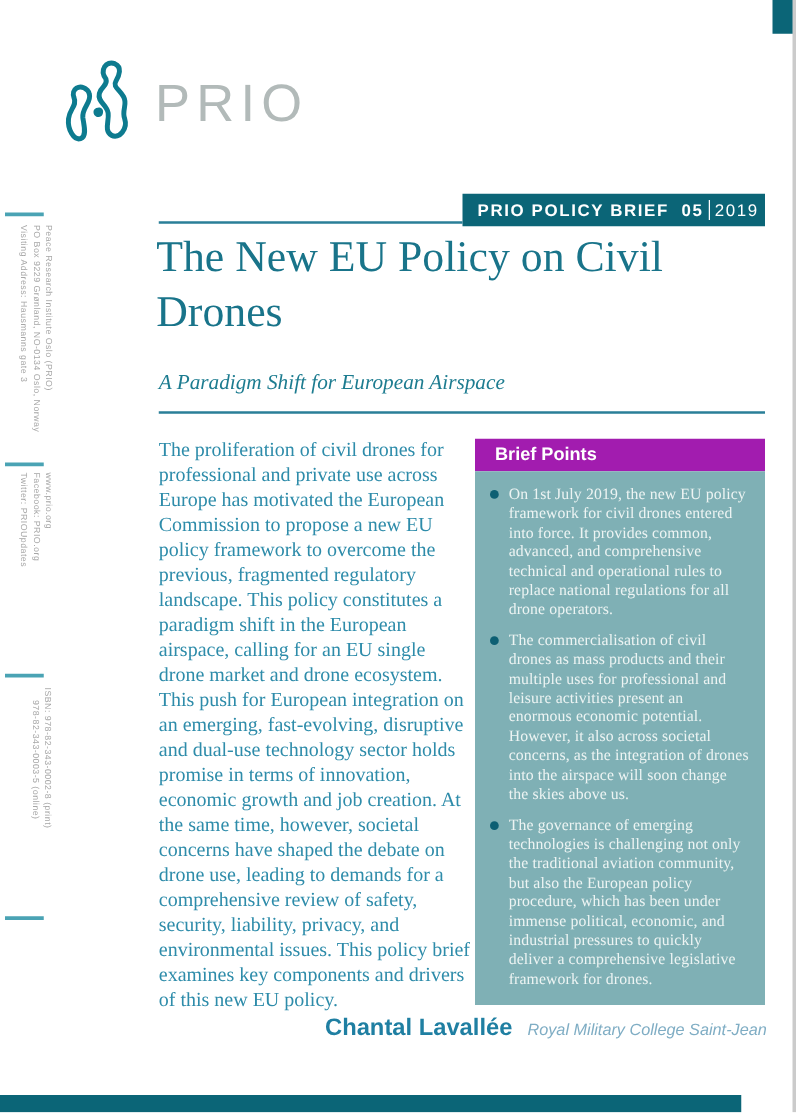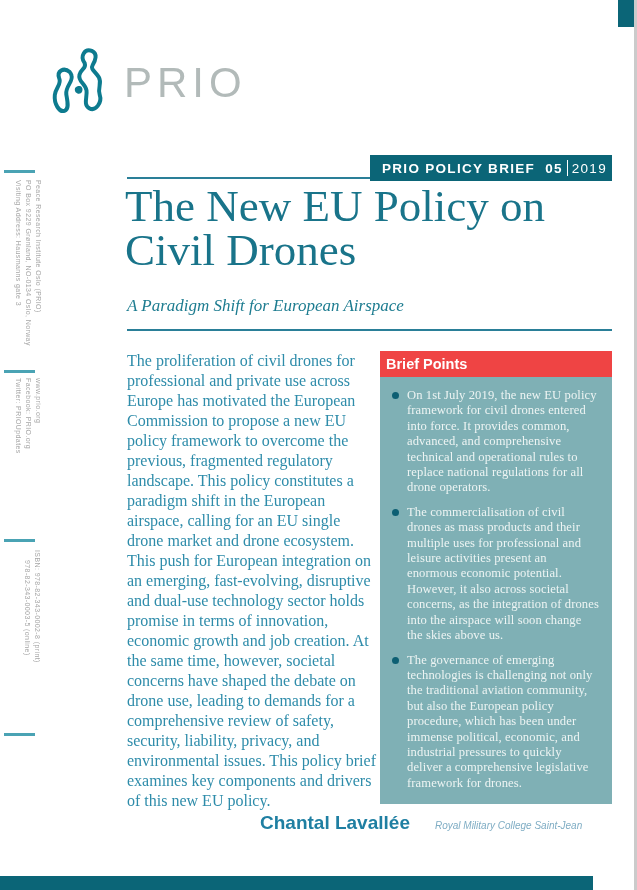--- a/index.html
+++ b/index.html
@@ -29,21 +29,21 @@
   .banner .divider{display:inline-block;border-left:1px solid #ffffff;height:16px;margin:0 4px;}
   .banner .year{font-weight:400;}
 
   .rule{position:absolute;background:#2a7f98;}
   .rule-banner-left{left:127px;top:177px;width:243px;height:2px;}
   .rule-under-subtitle{left:127px;top:329px;width:485px;height:2px;}
 
   .title{
     position:absolute;left:125px;top:184px;width:478px;margin:0;
     font-family:"Liberation Serif",serif;font-weight:400;
-    font-size:45px;line-height:44px;color:#19748a;
+    font-size:35px;line-height:44px;color:#19748a;
   }
   .subtitle{
     position:absolute;left:127px;top:296px;width:450px;margin:0;
     font-family:"Liberation Serif",serif;font-style:italic;font-weight:400;
     font-size:17px;color:#1d7c90;
   }
 
   
   .side-rule{position:absolute;left:4px;width:31px;height:3px;background:#4aa3b4;}
   .side-rule.r1{top:170px;} .side-rule.r2{top:370px;} .side-rule.r3{top:539px;} .side-rule.r4{top:733px;}
@@ -61,41 +61,41 @@
   .body-col{
     position:absolute;left:127px;top:351px;width:252px;
     font-family:"Liberation Serif",serif;font-size:16px;line-height:20px;
     color:#2e8caa;
   }
   .body-col p{margin:0;}
 
   
   .brief-points{position:absolute;left:380px;top:351px;width:232px;}
   .bp-header{
-    height:26px;line-height:26px;background:#ef4444;color:#ffffff;
+    height:26px;line-height:26px;background:#a21caf;color:#ffffff;
     font-family:"Liberation Sans",sans-serif;font-weight:700;font-size:14.5px;
-    padding-left:6px;
+    padding-left:16px;
   }
   .bp-body{background:#7fb0b5;padding:11px 12px 13px 12px;}
   .bp-item{display:flex;margin-bottom:9px;}
   .bp-item:last-child{margin-bottom:0;}
   .bp-dot{flex:0 0 auto;width:7px;height:7px;border-radius:50%;background:#0d5f73;margin:4px 8px 0 0;}
   .bp-item p{
     margin:0;font-family:"Liberation Serif",serif;font-size:12.6px;line-height:15.4px;
     color:#edf4f3;letter-spacing:0.1px;
   }
 
   
   .author-row{position:absolute;left:260px;top:812px;display:flex;align-items:baseline;white-space:nowrap;gap:12px;}
   .author-name{
     font-family:"Liberation Sans",sans-serif;font-weight:700;font-size:19px;color:#1f7fa2;
   }
   .author-affil{
-    font-family:"Liberation Sans",sans-serif;font-style:italic;font-size:10px;
-    color:#7fadc4;margin-left:13px;
+    font-family:"Liberation Sans",sans-serif;font-style:italic;font-size:13px;
+    color:#7fadc4;
   }
 
   .footer-bar{position:absolute;left:0;top:876px;width:593px;height:14px;background:#0b6577;}
 </style>
 </head>
 <body>
 
 <div class="page">
 
   <div class="corner-square"></div>

